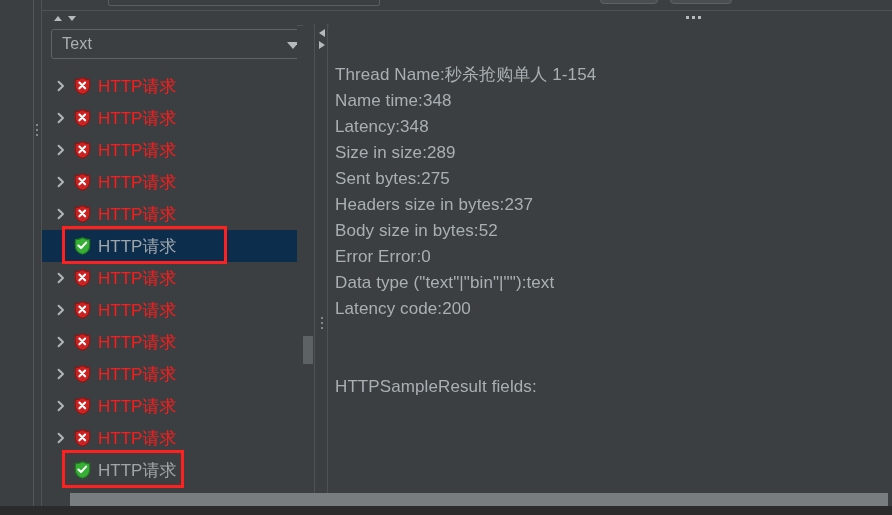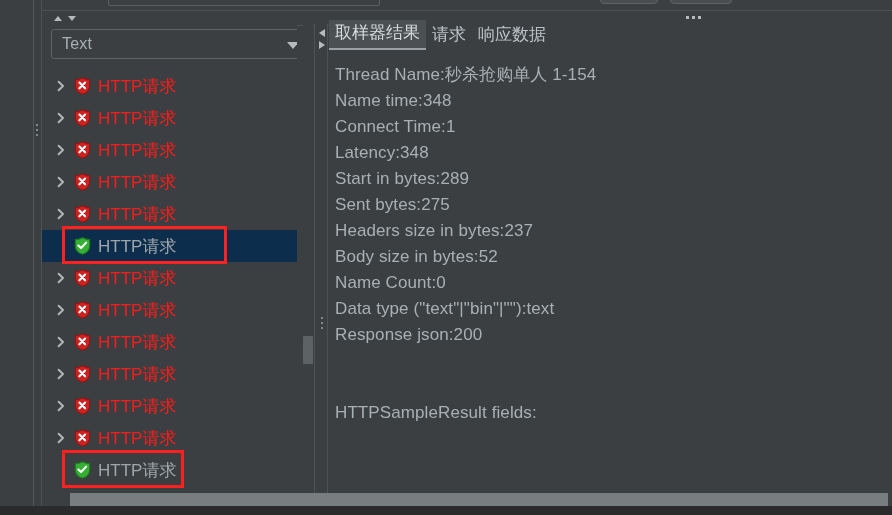--- a/index.html
+++ b/index.html
@@ -493,37 +493,31 @@
     <span class="split-arr l"></span>
     <span class="split-arr r"></span>
     <span class="split-grip">
       <i></i>
         <i></i>
         <i></i>
     </span>
   </div>
 
   <div class="right-panel">
-    <div class="tabs" id="tabs">
-        <div class="tab active">取样器结果</div>
-        <div class="tab">请求</div>
-        <div class="tab">响应数据</div>
-      </div>
     <div class="result-text" id="result-text">
         <div>Thread Name:秒杀抢购单人 1-154</div>
         <div>Name time:348</div>
-        <div>Connect Time:1</div>
         <div>Latency:348</div>
-        <div>Start in bytes:289</div>
+        <div>Size in size:289</div>
         <div>Sent bytes:275</div>
         <div>Headers size in bytes:237</div>
         <div>Body size in bytes:52</div>
-        <div>Name Count:0</div>
+        <div>Error Error:0</div>
         <div>Data type ("text"|"bin"|""):text</div>
-        <div>Response json:200</div>
+        <div>Latency code:200</div>
         <div class="spacer">&nbsp;</div>
         <div class="spacer">&nbsp;</div>
         <div>HTTPSampleResult fields:</div>
       </div>
     <div class="clipped-line">ContentType:application/json;charset=UTF-8</div>
 
   </div>
 
   <div class="annot-box" id="annot-box-1" style="left: 62px; top: 226px; width: 165px; height: 38px;"></div>
   <div class="annot-box" id="annot-box-2" style="left: 62px; top: 450px; width: 122px; height: 38px;"></div>

